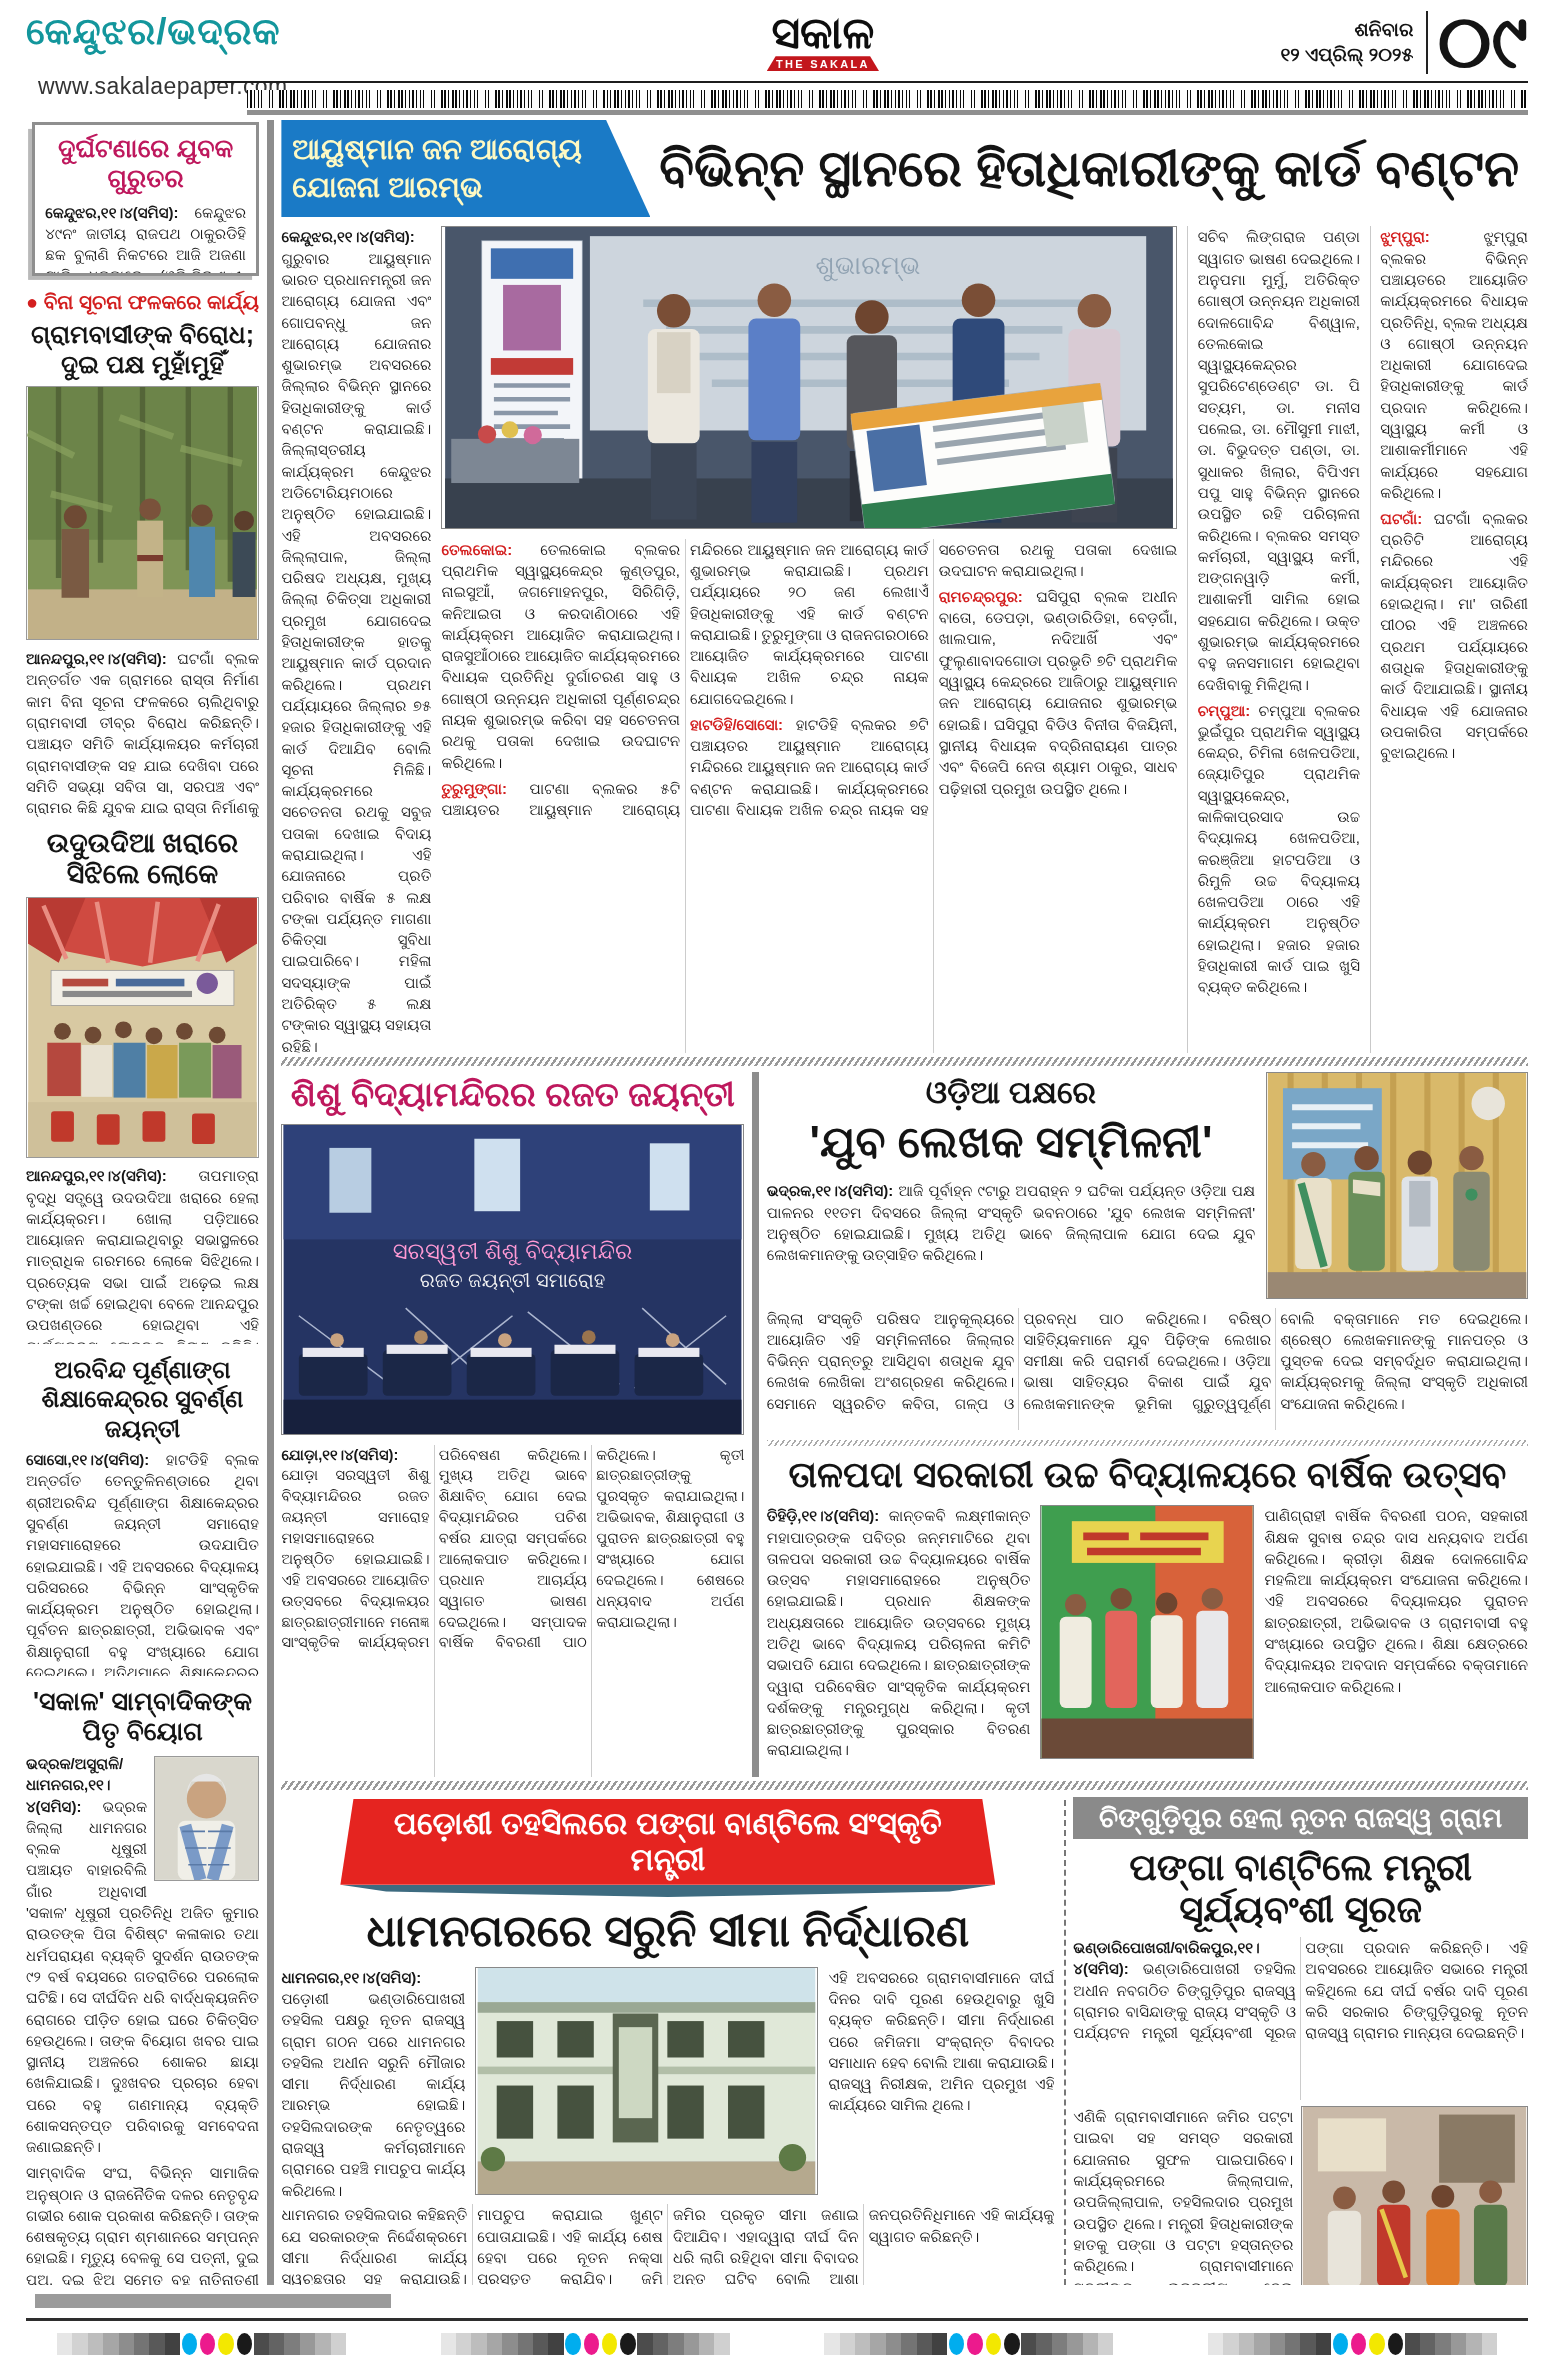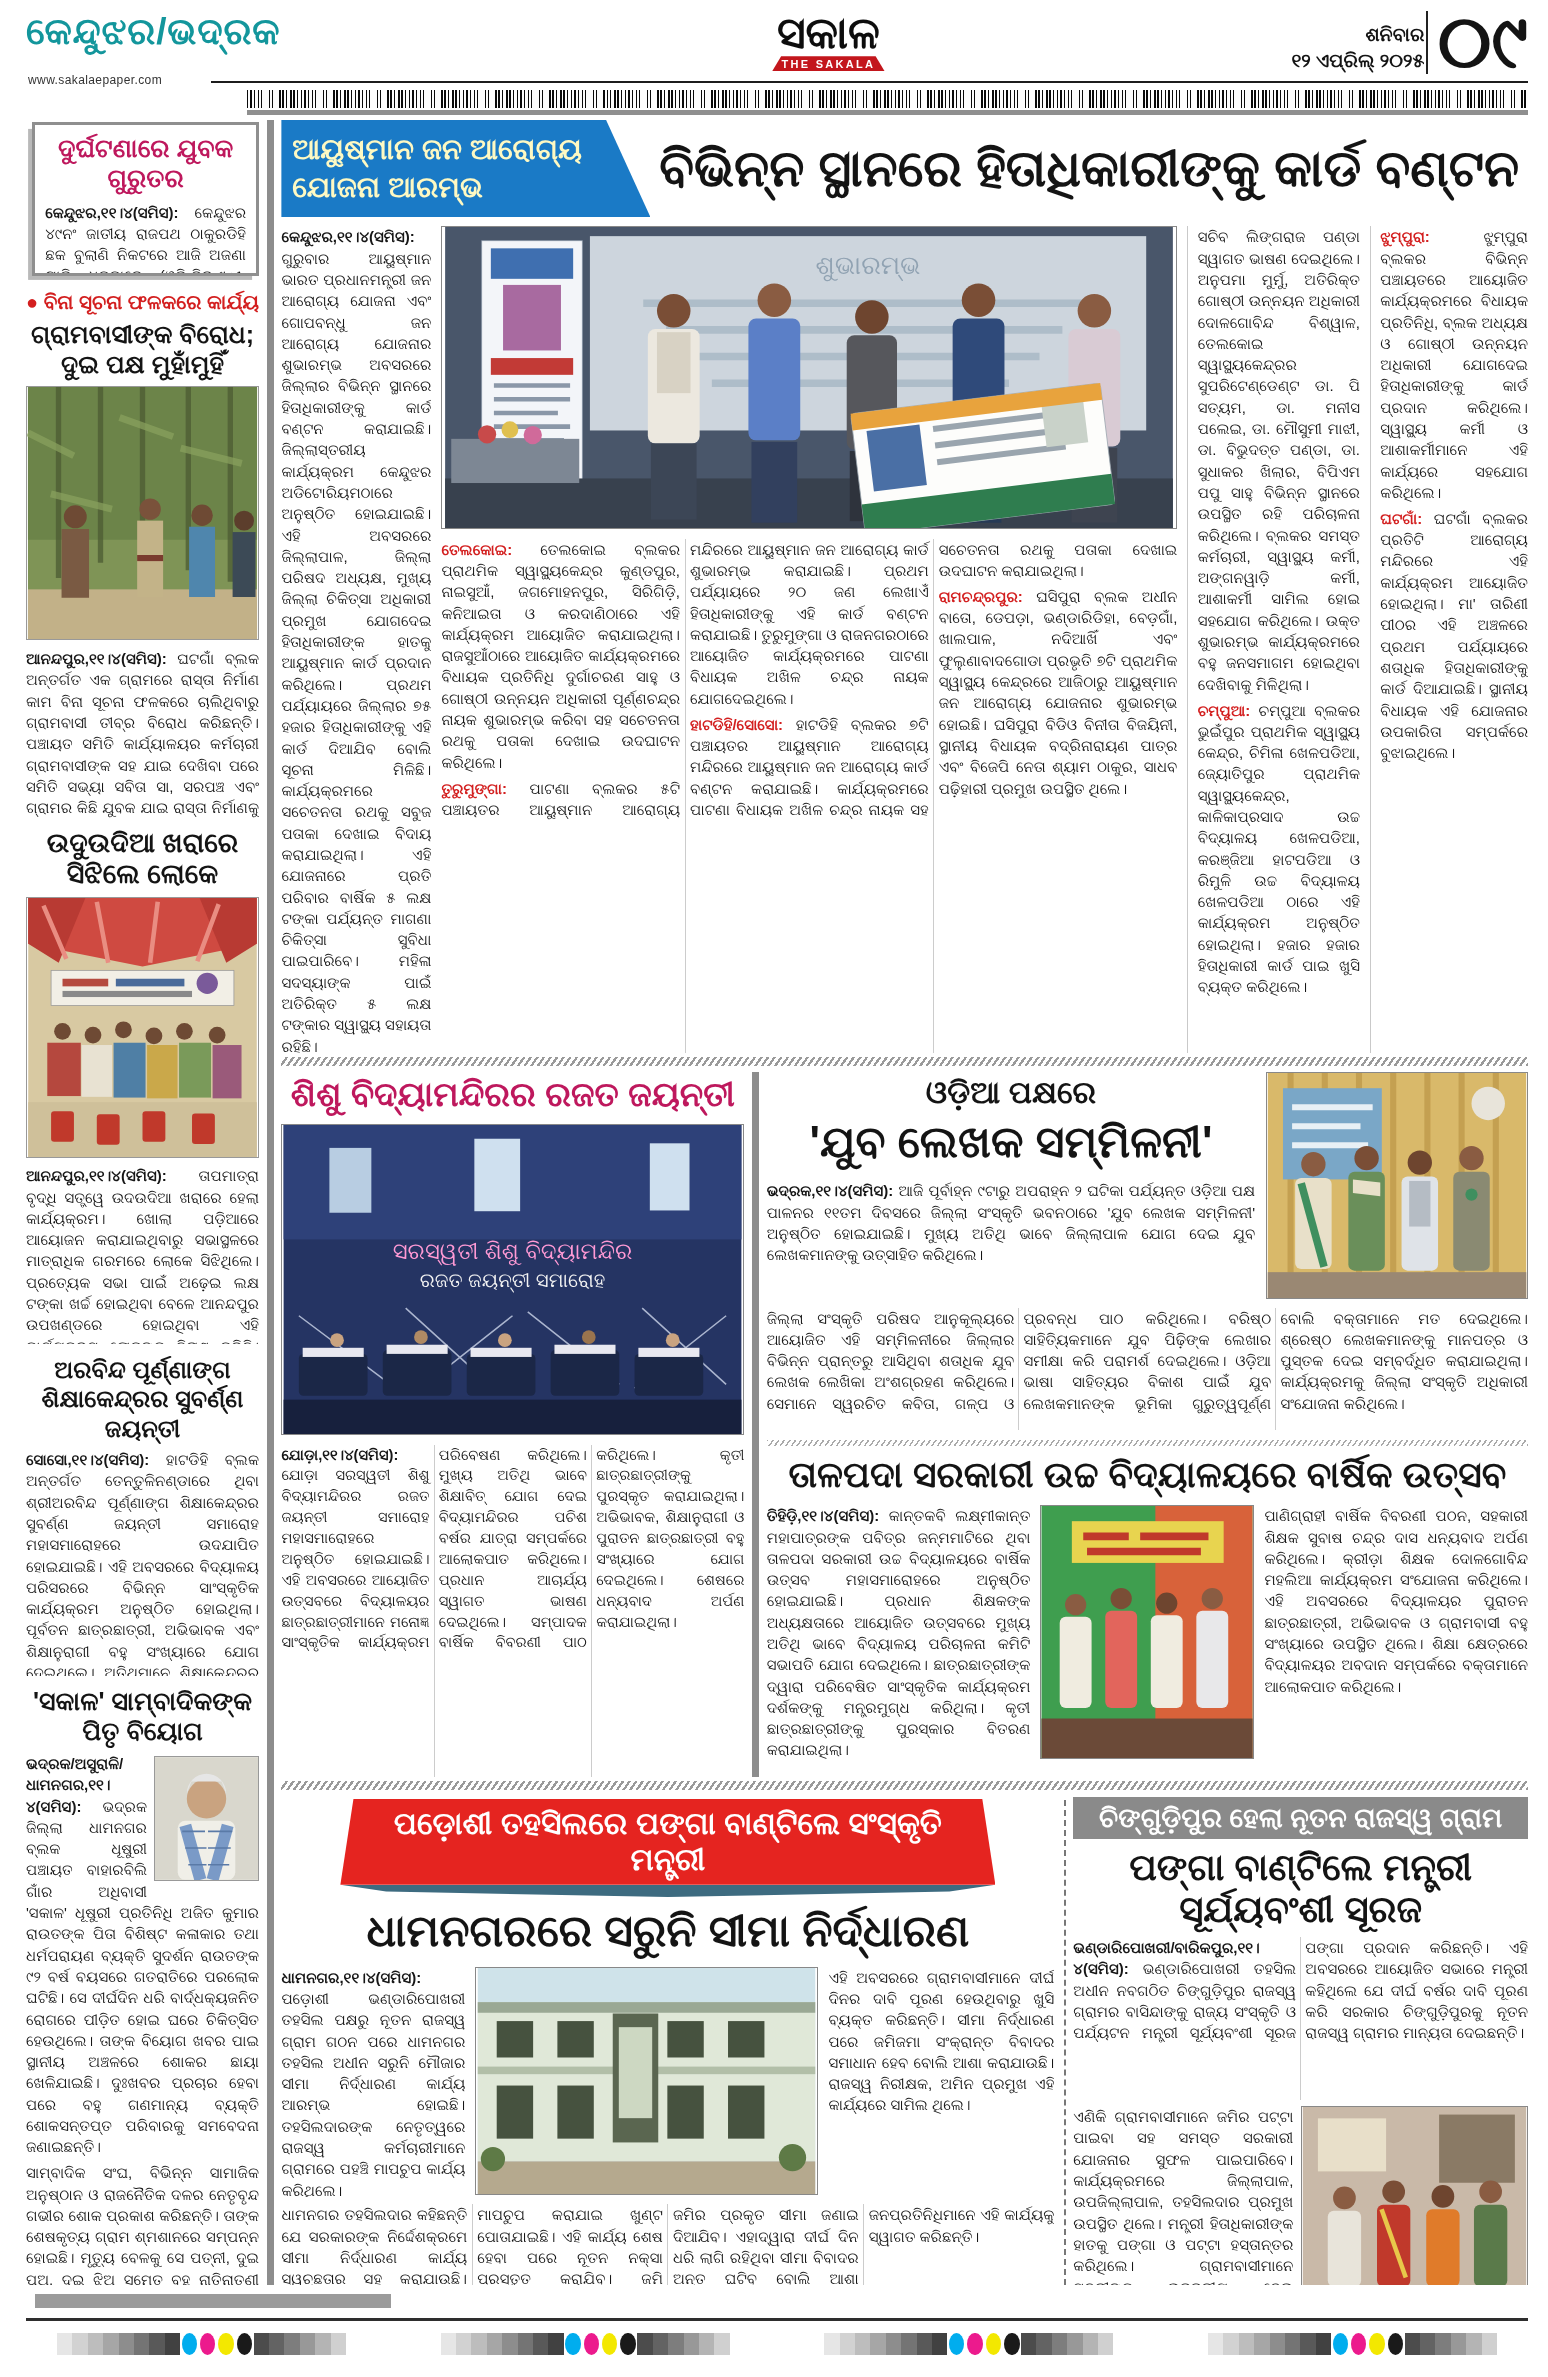--- a/index.html
+++ b/index.html
@@ -7,26 +7,26 @@
   .page { width:1548px; height:2377px; background:#fff; margin:0 auto; position:relative;
           font-family:"Liberation Sans", sans-serif; color:#141414; overflow:hidden; }
 
   
   .header { display:flex; justify-content:space-between; align-items:flex-start; padding:10.8px 20px 0 26px; height:71px; }
   .section-name { color:#13969c; font-size:37px; font-weight:800; letter-spacing:0.8px; }
   .logo { text-align:center; margin-left:85px; }
   .logo-main { font-size:44px; font-weight:800; line-height:1; color:#0d0d0d; }
   .logo-band { background:#c3161c; color:#fff; font-size:11px; font-weight:bold; letter-spacing:2.3px;
                padding:1.5px 9.3px; clip-path:polygon(8% 0,92% 0,100% 100%,0 100%); margin-top:1.5px; }
-  .right-head { display:flex; align-items:flex-end; gap:2px; }
+  .right-head { display:flex; align-items:center; gap:13px; }
   .day-date { text-align:right; font-size:19px; font-weight:bold; line-height:1.35; }
   .pageno { font-size:74px; font-weight:800; line-height:0.85; border-left:2.3px solid #222; padding-left:9.3px; }
 
   .url-strip { position:relative; height:46px; margin:0 20px 0 26px; }
-  .url { position:absolute; top:1.5px; left:2px; font-size:12px; color:#333; letter-spacing:0.4px; }
+  .url { position:absolute; top:1.5px; left:12px; font-size:23px; color:#333; letter-spacing:0.4px; }
   .line1 { position:absolute; left:185px; right:0; top:10px; height:2.3px; background:#1c1c1c; }
   .barcode { position:absolute; left:221px; right:0; top:18.5px; height:18.5px;
     background:repeating-linear-gradient(90deg,#0a0a0a 0 1.5px,#fdfdfd 1.5px 3.1px,#0a0a0a 3.1px 4.6px,#fdfdfd 4.6px 7px,#0a0a0a 7px 7.7px,#fdfdfd 7.7px 10.8px); }
   .barshadow { position:absolute; left:221px; right:0; top:39px; height:5.4px; background:#8f8f8f; }
 
   
   .content { display:flex; height:2168px; overflow:hidden; padding:3.1px 20px 0 26px; }
   .jtext { text-align:justify; font-size:15px; line-height:1.42; color:#161616; }
   .dl { font-weight:bold; }
   .red-sub { color:#d31f1f; font-weight:bold; }

